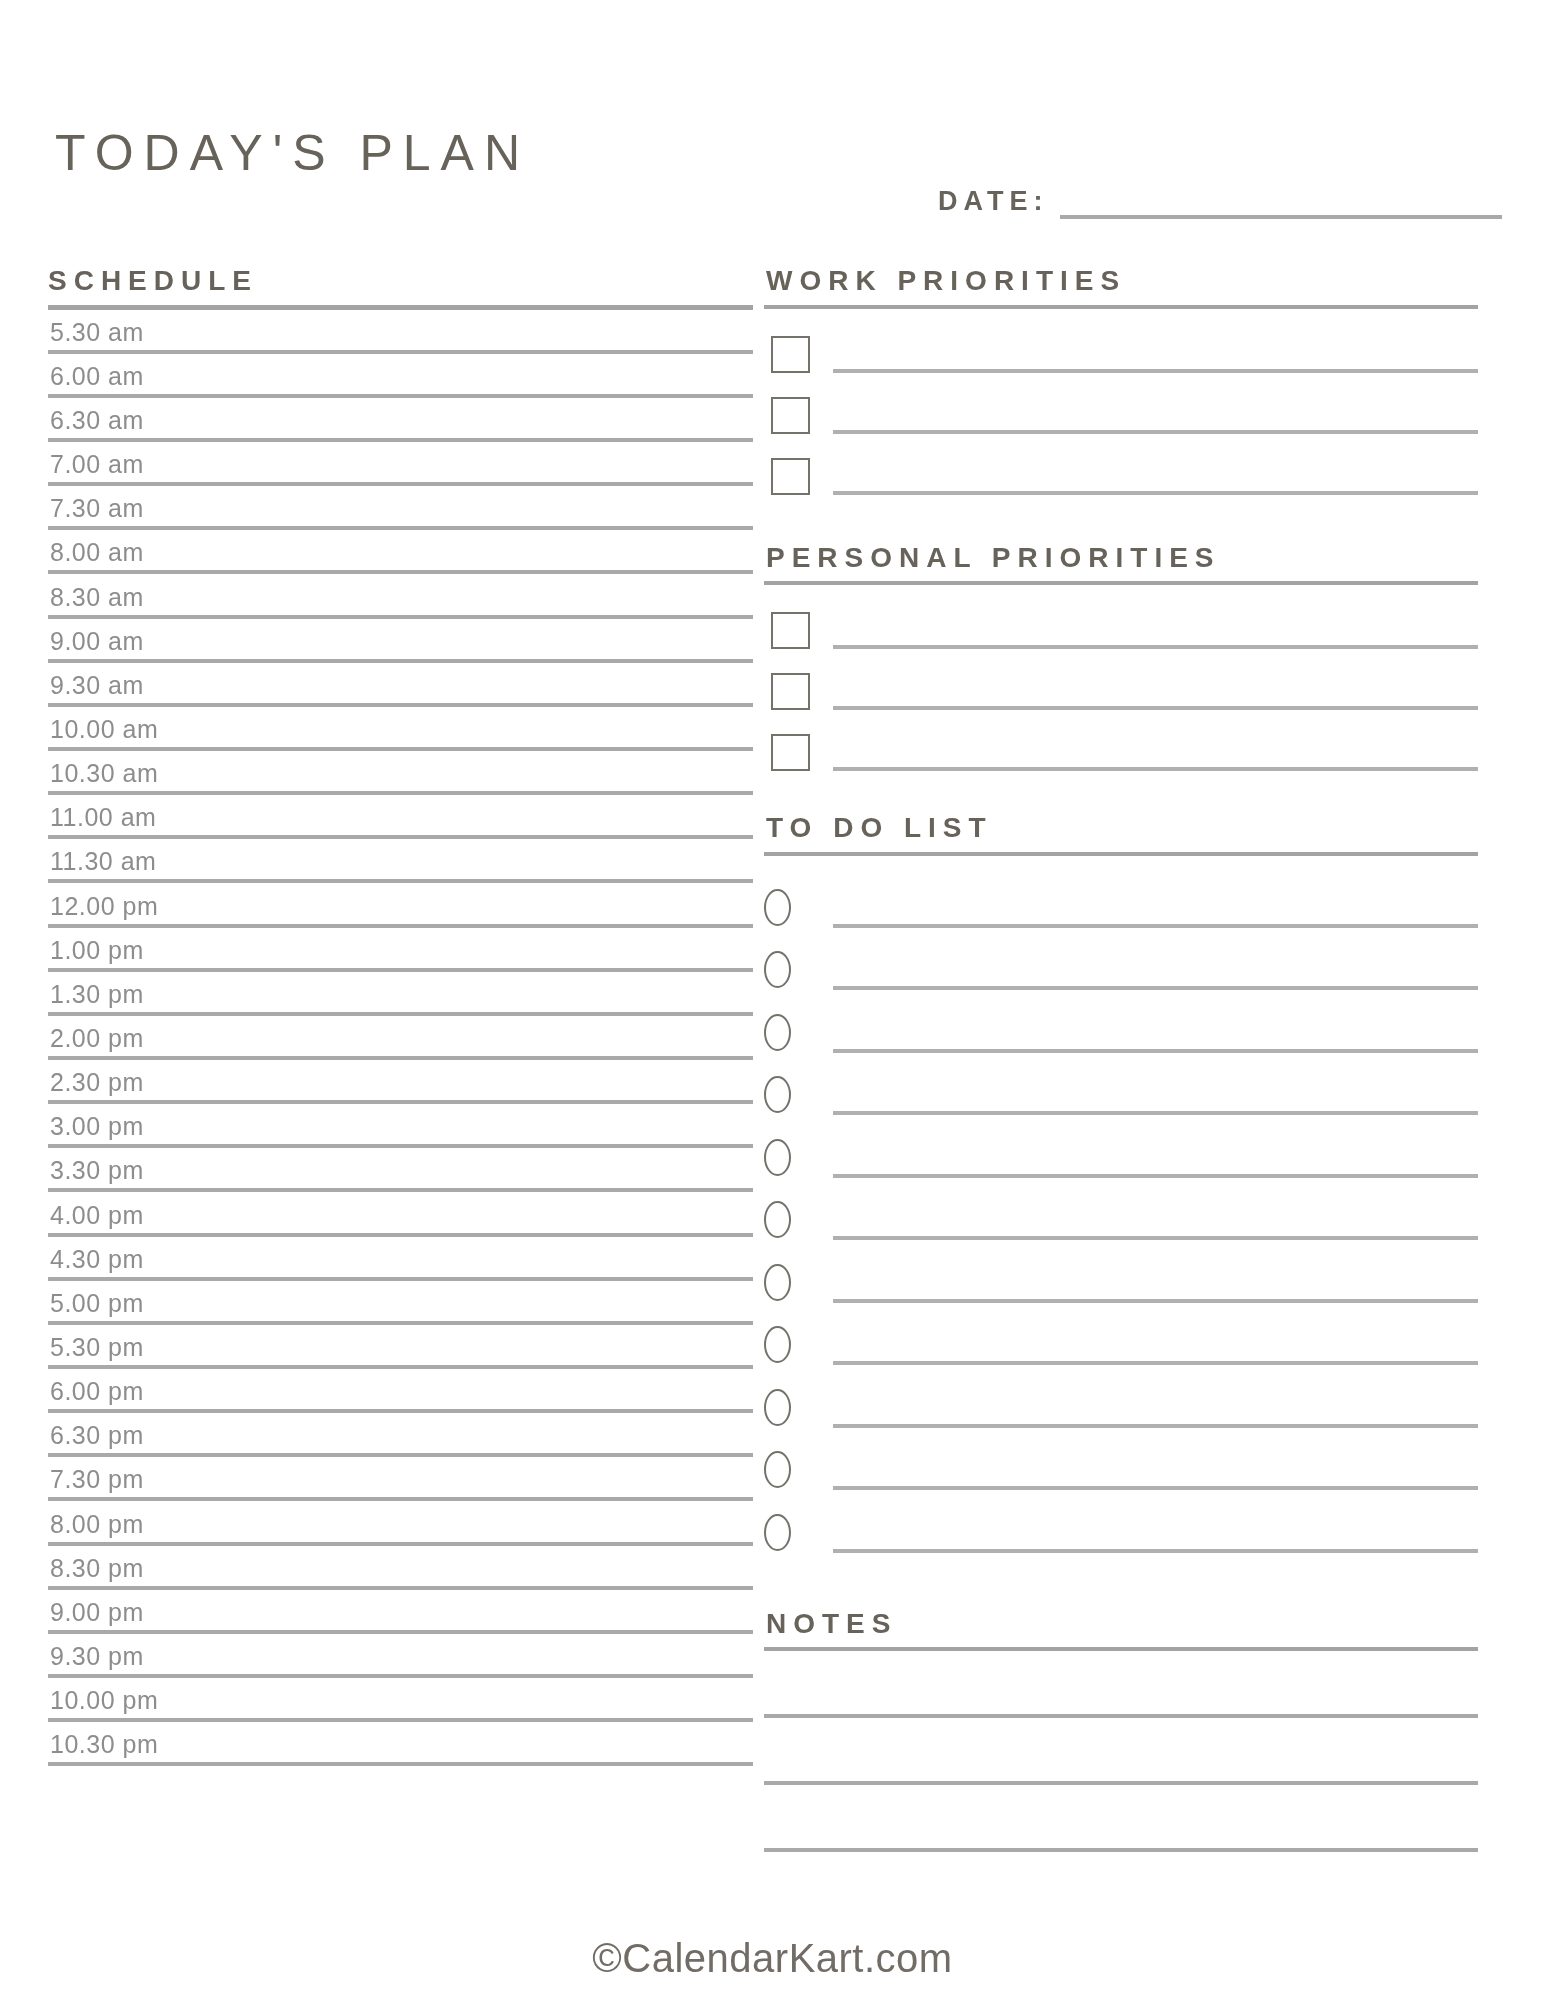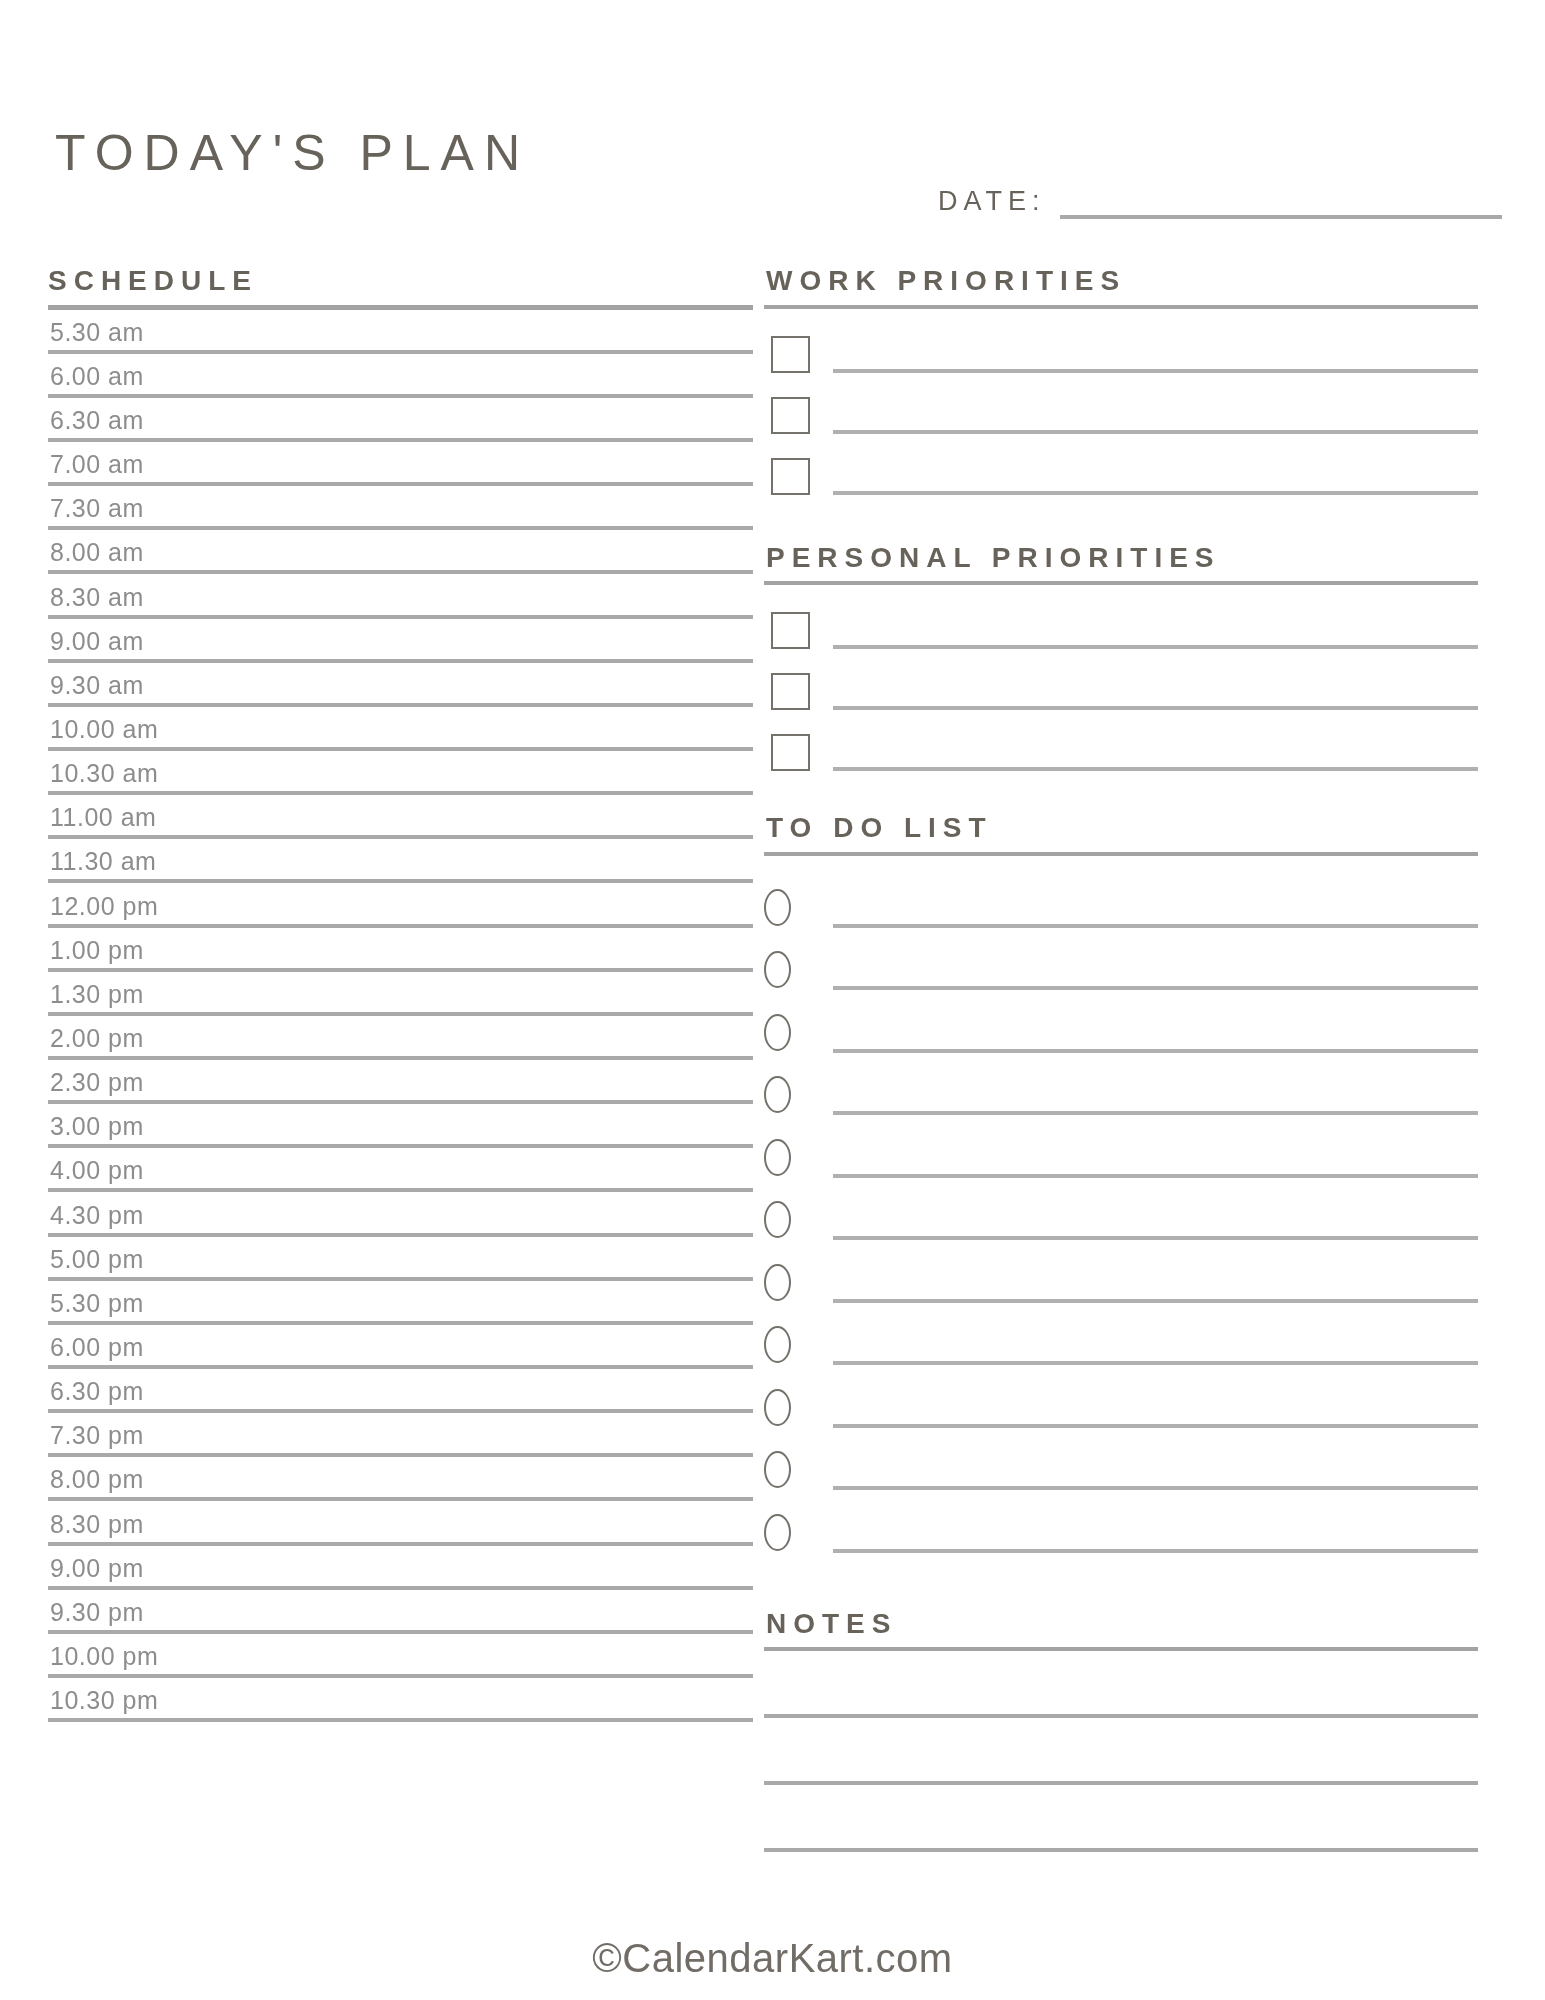--- a/index.html
+++ b/index.html
@@ -9,21 +9,21 @@
     --heading-text:#67635b; --time-text:#8d8d8d; --line:#a9a9a9;
     --line-soft:#b0b0b0; --box-border:#75726c; --footer-text:#716c65;
   }
   .page-title{
     position:absolute;left:55px;top:128px;
     font-size:50px;font-weight:500;letter-spacing:10px;line-height:1;
     color:var(--heading-text);white-space:nowrap;
   }
   .date-wrap{position:absolute;left:938px;top:184px;width:564px;height:40px;}
   .date-label{
-    font-size:27px;font-weight:400;letter-spacing:6px;line-height:1;
+    font-size:27px;font-weight:700;letter-spacing:6px;line-height:1;
     color:var(--heading-text);position:absolute;left:0;top:4px;text-align:center;
   }
   .date-line{position:absolute;left:122px;top:31px;right:0;height:4px;background:var(--line);}
   .sec-title{
     font-size:28px;font-weight:600;letter-spacing:7px;line-height:1.2;
     color:var(--heading-text);white-space:nowrap;
   }
   .sec-rule{height:5px;background:#a3a3a3;margin-top:7px;}
   .sec-rule.thin{height:4px;}
   
@@ -146,20 +146,24 @@
       </div>
         <div class="sched-row" data-name="schedule-row">
         <span class="time-label" data-name="time-label">2.30 pm</span>
         <span class="sched-line" data-name="schedule-writing-line"></span>
       </div>
         <div class="sched-row" data-name="schedule-row">
         <span class="time-label" data-name="time-label">3.00 pm</span>
         <span class="sched-line" data-name="schedule-writing-line"></span>
       </div>
         <div class="sched-row" data-name="schedule-row">
+        <span class="time-label" data-name="time-label">3.30 pm</span>
+        <span class="sched-line" data-name="schedule-writing-line"></span>
+      </div>
+        <div class="sched-row" data-name="schedule-row">
         <span class="time-label" data-name="time-label">4.00 pm</span>
         <span class="sched-line" data-name="schedule-writing-line"></span>
       </div>
         <div class="sched-row" data-name="schedule-row">
         <span class="time-label" data-name="time-label">4.30 pm</span>
         <span class="sched-line" data-name="schedule-writing-line"></span>
       </div>
         <div class="sched-row" data-name="schedule-row">
         <span class="time-label" data-name="time-label">5.00 pm</span>
         <span class="sched-line" data-name="schedule-writing-line"></span>

